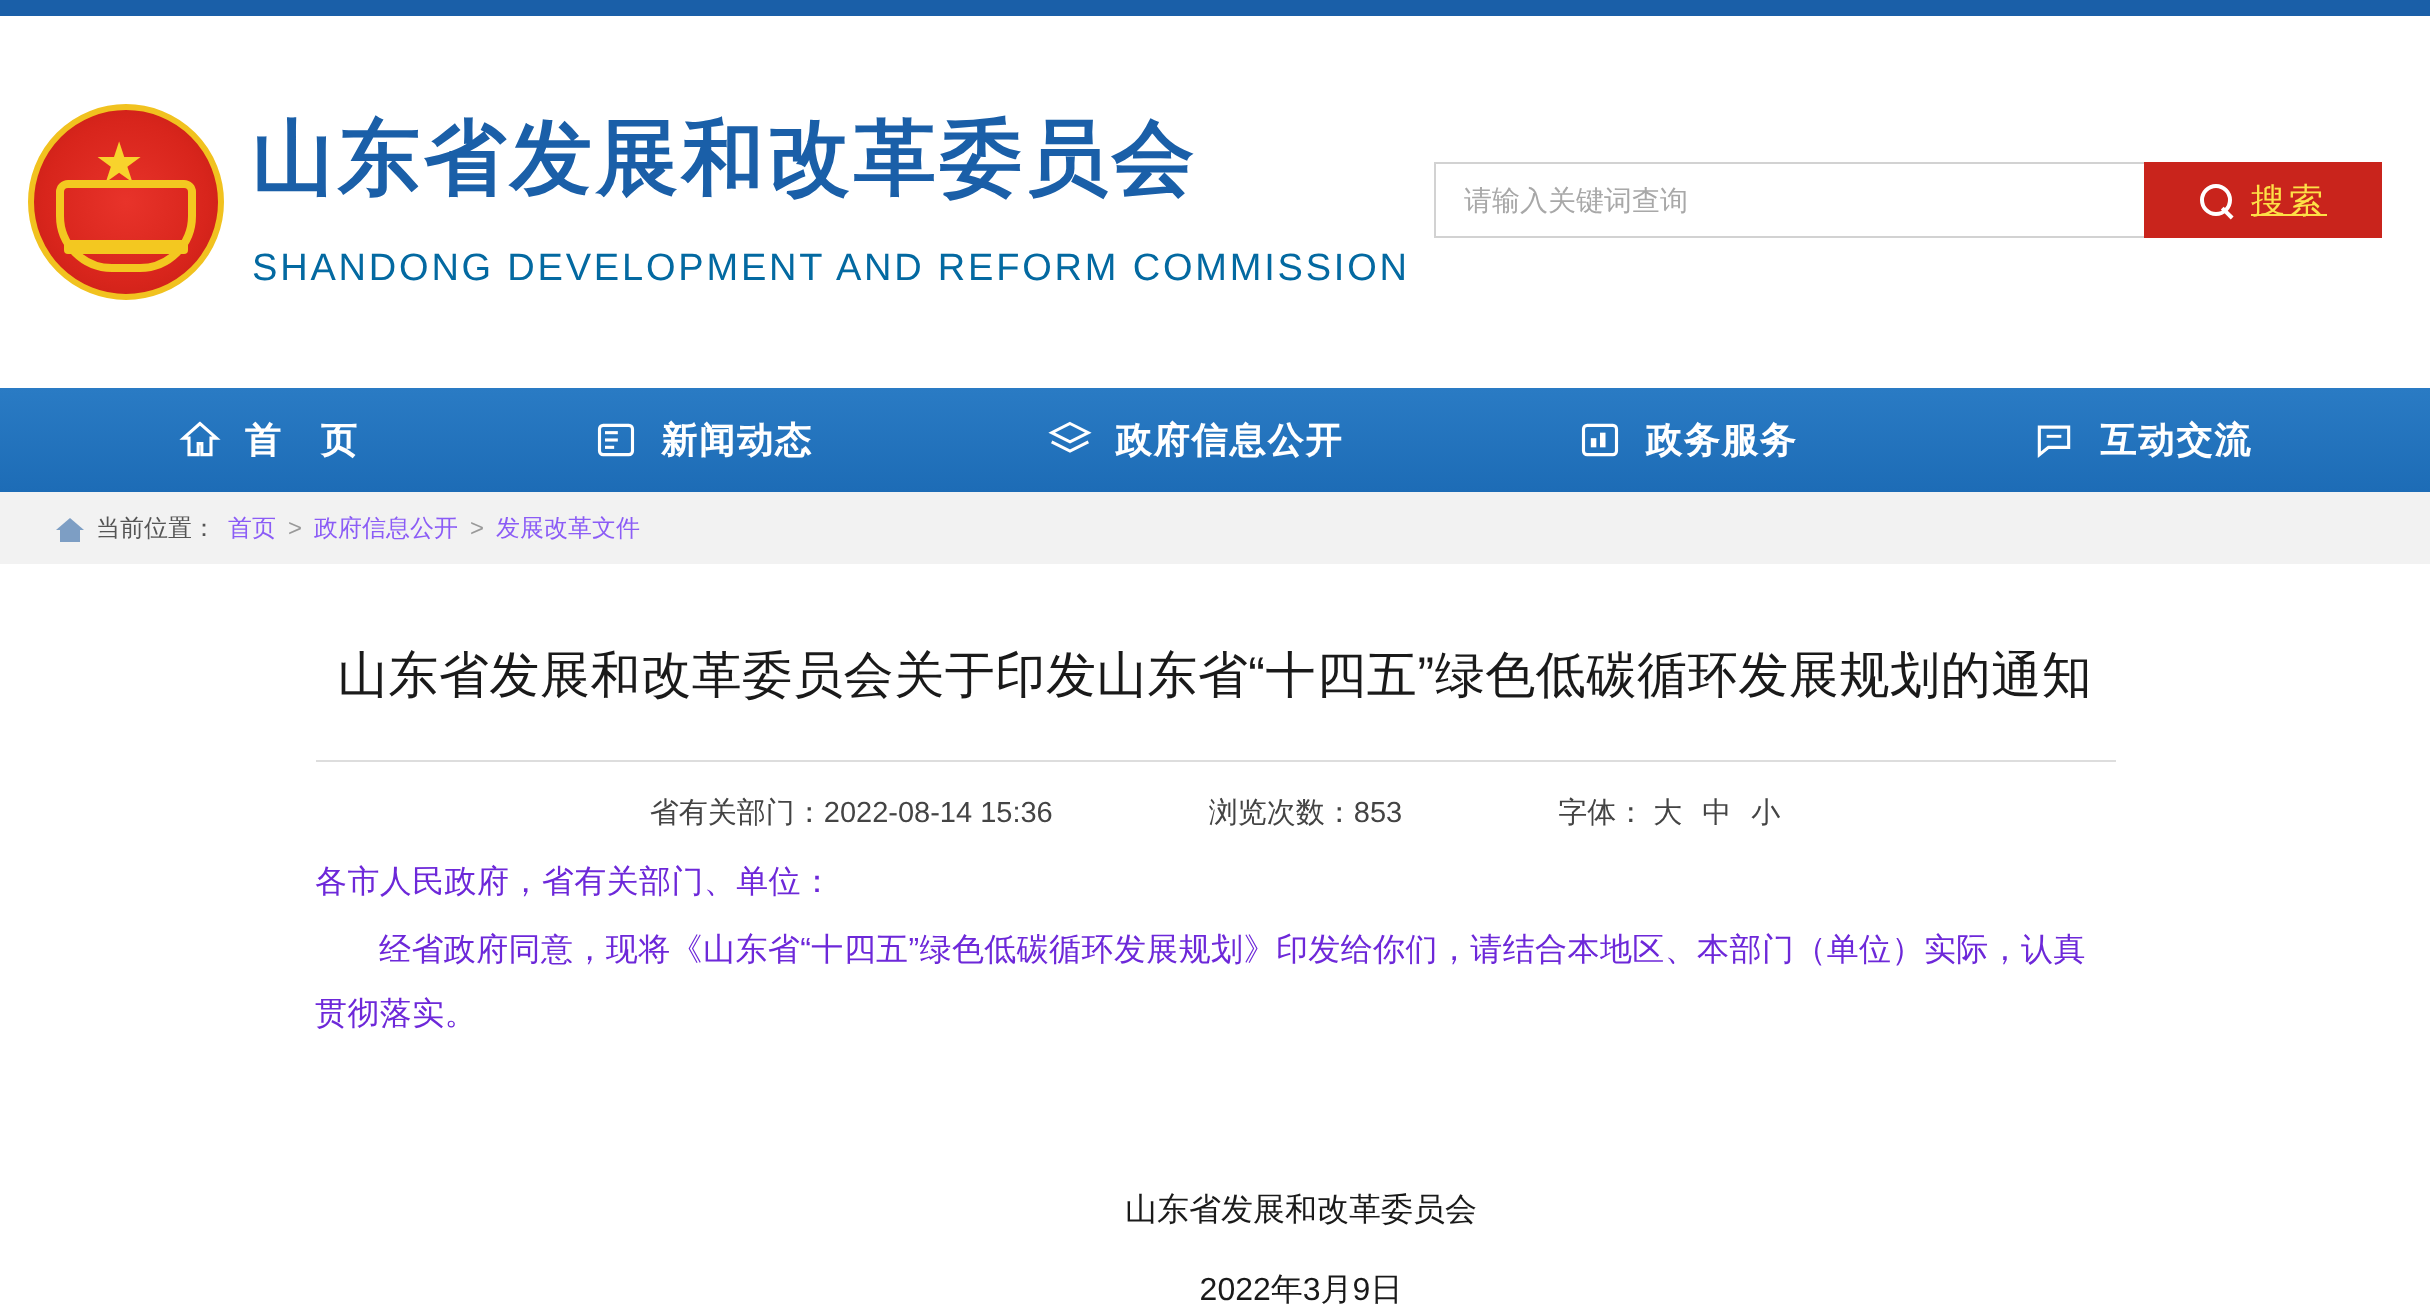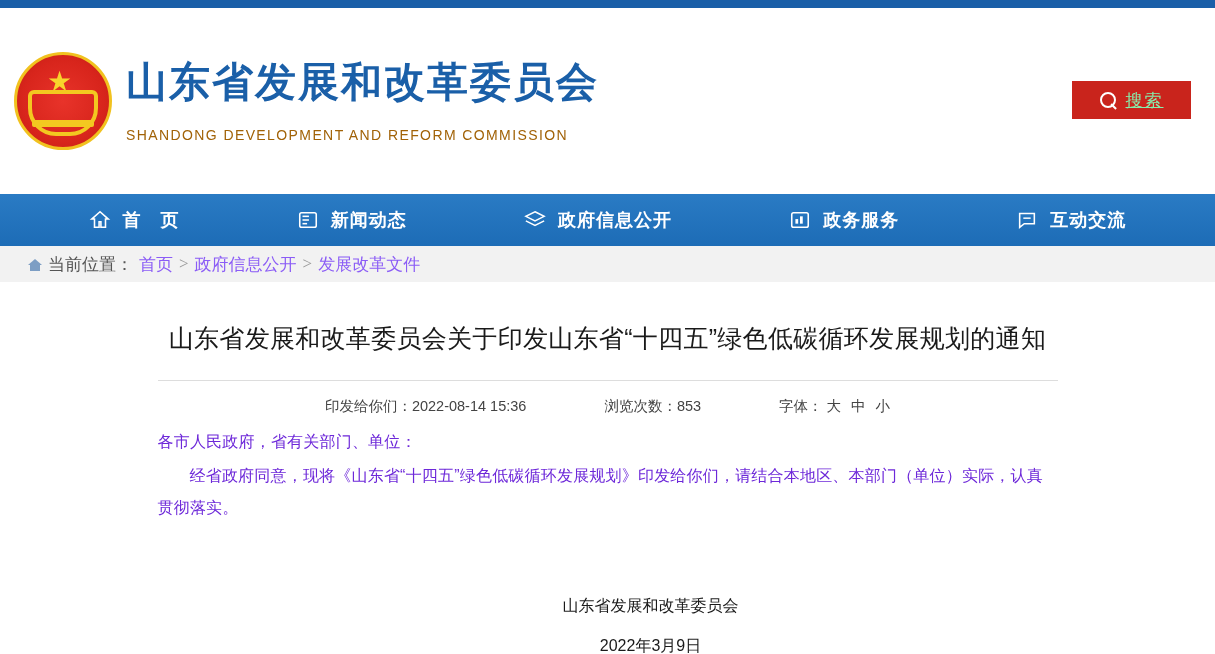--- a/index.html
+++ b/index.html
@@ -59,22 +59,22 @@
   }
   .brand-text { display: flex; flex-direction: column; justify-content: center; }
   .brand-cn {
     color: #1a5fa8;
     font-size: 41px;
     font-weight: bold;
     letter-spacing: 2px;
     line-height: 1.15;
   }
   .brand-en {
-    color: #a16207;
-    font-size: 14px;
+    color: #0369a1;
+    font-size: 19px;
     letter-spacing: 1.4px;
     margin-top: 20px;
   }
 
   
   .search {
     position: absolute;
     right: 24px; top: 73px;
     display: flex;
     height: 38px;
@@ -86,21 +86,21 @@
     padding: 0 14px;
     font-size: 14px;
     color: #333;
     outline: none;
     background: #fff;
   }
   .search-input::placeholder { color: #a8a8a8; }
   .search-btn {
     width: 119px; height: 38px;
     background: #c9241c;
-    color: #86efac;
+    color: #fde047;
     border: none;
     font-size: 17px;
     letter-spacing: 2px;
     display: flex;
     align-items: center;
     justify-content: center;
     gap: 9px;
     cursor: pointer;
     font-family: "Liberation Sans", sans-serif;
     text-decoration: underline;
@@ -139,24 +139,23 @@
   }
   .nav-item .nico { width: 22px; height: 22px; display: block; }
 
   
   .crumb {
     height: 36px;
     background: #f2f2f2;
     display: flex;
     align-items: center;
     padding-left: 28px;
-    font-size: 17px;
+    font-size: 12px;
     color: #555;
     gap: 6px;
-    font-family: Liberation Serif, serif;
   }
   .crumb .home {
     width: 14px; height: 13px; display: inline-block; position: relative;
   }
   .crumb .home::before {
     content: ""; position: absolute; left: 0; top: 1px;
     border-left: 7px solid transparent; border-right: 7px solid transparent;
     border-bottom: 6px solid #7d9ec4;
   }
   .crumb .home::after {
@@ -226,20 +225,21 @@
         <div class="gear"></div>
         <div class="bar"></div>
       </div>
       <div class="brand-text">
         <div class="brand-cn">山东省发展和改革委员会</div>
         <div class="brand-en">SHANDONG DEVELOPMENT AND REFORM COMMISSION</div>
       </div>
     </div>
 
     <div class="search">
+      <input class="search-input" type="text" placeholder="请输入关键词查询" style="">
       <button class="search-btn">
         <span class="mag"></span>
         <span>搜索</span>
       </button>
     </div>
   </div>
 
   <div class="nav">
 
     <div class="nav-item">
@@ -303,21 +303,21 @@
     <a href="#">政府信息公开</a>
     <span class="sep">&gt;</span>
     <a href="#">发展改革文件</a>
   </div>
 
   <div class="article">
     <div class="art-title">山东省发展和改革委员会关于印发山东省“十四五”绿色低碳循环发展规划的通知</div>
 
     <div class="meta">
       <div>
-        <span>印发给你们：</span><span>2022-08-14  15:36</span>
+        <span>省有关部门：</span><span>2022-08-14  15:36</span>
       </div>
       <div>
         <span>浏览次数：</span><span>853</span>
       </div>
       <div>
         <span>字体：</span>
         <span class="fz-opts">
           <span>大</span>
           <span>中</span>
           <span>小</span>

